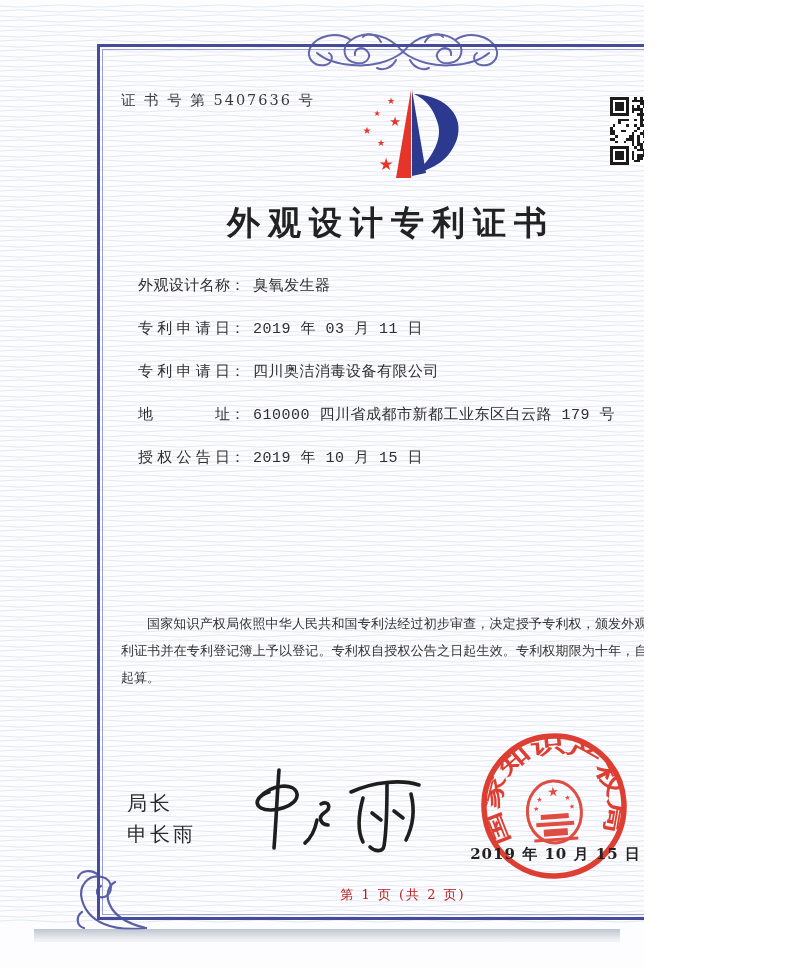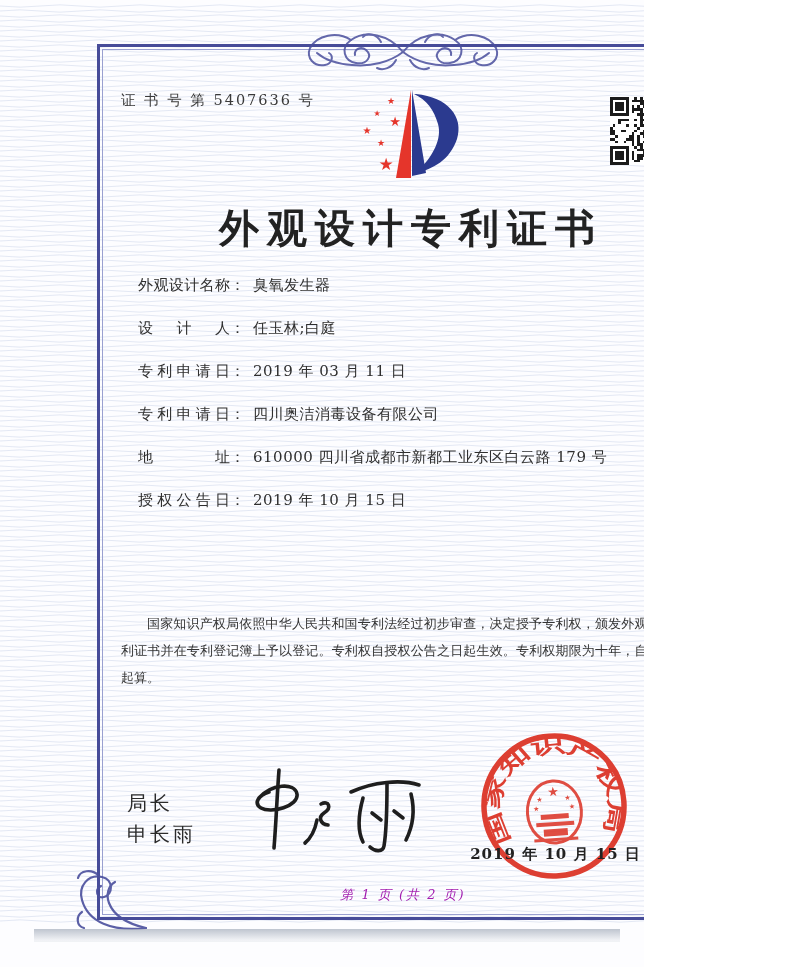--- a/index.html
+++ b/index.html
@@ -6,38 +6,38 @@
   .page{position:relative;width:644px;height:967px;background:#fdfdff;overflow:hidden;
         font-family:"DejaVu Serif","Liberation Serif",serif;color:#2f2f2f;}
   .texture{position:absolute;left:0;top:0;pointer-events:none;}
   .frame{position:absolute;left:97px;top:44px;width:612px;height:870px;
          border:3px solid #474c99;}
   .frame-inner{position:absolute;inset:2px;border:1px solid #9aa0d0;}
   .ornament{position:absolute;pointer-events:none;}
   .cert-no{position:absolute;left:121px;top:91px;font-size:14.5px;letter-spacing:2px;color:#3a3a3a;}
   .logo{position:absolute;left:350px;top:86px;}
   .qr{position:absolute;left:610px;top:97px;width:68px;height:68px;}
-  .title{position:absolute;left:105px;top:201px;width:612px;text-align:center;
-         font-size:40px;font-weight:bold;letter-spacing:8px;color:#222;}
+  .title{position:absolute;left:85px;top:201px;width:612px;text-align:center;
+         font-size:33px;font-weight:bold;letter-spacing:8px;color:#222;}
   .fields{position:absolute;left:138px;top:276px;width:562px;font-size:15px;}
   .frow{height:22px;margin-bottom:21px;white-space:nowrap;position:relative;}
   .flabel{display:inline-block;width:92px;text-align:justify;text-align-last:justify;vertical-align:top;}
   .fcolon{display:inline-block;margin-right:8px;}
-  .fvalue{letter-spacing:0.5px;}
+  .fvalue{letter-spacing:0.5px;font-family:Liberation Mono, monospace;}
   .pair2{position:absolute;left:267px;top:0;}
   .paras{position:absolute;left:121px;top:566px;width:566px;font-size:13px;
          line-height:27px;text-align:justify;color:#333;margin-top:44px;}
   .paras p{margin:0;text-indent:2em;}
   .signer{position:absolute;left:127px;top:788px;font-size:20px;letter-spacing:3px;line-height:31px;color:#2b2b2b;}
   .signature{position:absolute;left:233px;top:758px;}
   .seal{position:absolute;left:478px;top:730px;opacity:.95;transform:rotate(-4deg);}
   .seal-date{position:absolute;left:468px;top:845px;width:175px;text-align:center;
              font-size:15px;font-weight:bold;letter-spacing:1px;color:#222;}
   .footer{position:absolute;left:97px;top:886px;width:612px;text-align:center;
-          font-size:13px;letter-spacing:2px;color:#a21caf;font-style:italic;}
+          font-size:13px;letter-spacing:2px;color:#b91c1c;}
   .page-shadow{position:absolute;left:34px;right:24px;top:929px;height:13px;
                background:linear-gradient(180deg,#aab2bf,#eceef2 85%);opacity:.75;}
 </style>
 </head>
 <body>
 
 <div class="page">
 
   <svg id="texture" class="texture" width="800" height="930">
       <path d="M0 6 q20 2.3 40 0 q20 -2.3 40 0 q20 2.3 40 0 q20 -2.3 40 0 q20 2.3 40 0 q20 -2.3 40 0 q20 2.3 40 0 q20 -2.3 40 0 q20 2.3 40 0 q20 -2.3 40 0 q20 2.3 40 0 q20 -2.3 40 0 q20 2.3 40 0 q20 -2.3 40 0 q20 2.3 40 0 q20 -2.3 40 0 q20 2.3 40 0 q20 -2.3 40 0 q20 2.3 40 0 q20 -2.3 40 0" fill="none" stroke="#c4cfe6" stroke-width="0.65" opacity="0.7"></path>
@@ -483,23 +483,20 @@
       <rect x="2" y="20" width="3" height="3" fill="#1b1b1b"></rect>
     </svg>
 
   <div class="title">外观设计专利证书</div>
 
   <div class="fields">
     <div class="frow">
       <span class="flabel">外观设计名称</span><span class="fcolon">：</span><span class="fvalue">臭氧发生器</span>
     </div>
     <div class="frow">
-      <span class="flabel">设计人</span><span class="fcolon">：</span><span class="fvalue">任玉林;白庭</span>
-    </div>
-    <div class="frow">
       <span class="flabel">专利申请日</span><span class="fcolon">：</span><span class="fvalue">2019 年 03 月 11 日</span>
     </div>
     <div class="frow">
       <span class="flabel">专利申请日</span><span class="fcolon">：</span><span class="fvalue">四川奥洁消毒设备有限公司</span>
     </div>
     <div class="frow">
       <span class="flabel">地址</span><span class="fcolon">：</span><span class="fvalue">610000 四川省成都市新都工业东区白云路 179 号</span>
     </div>
     <div class="frow">
       <span class="flabel">授权公告日</span><span class="fcolon">：</span><span class="fvalue">2019 年 10 月 15 日</span>

